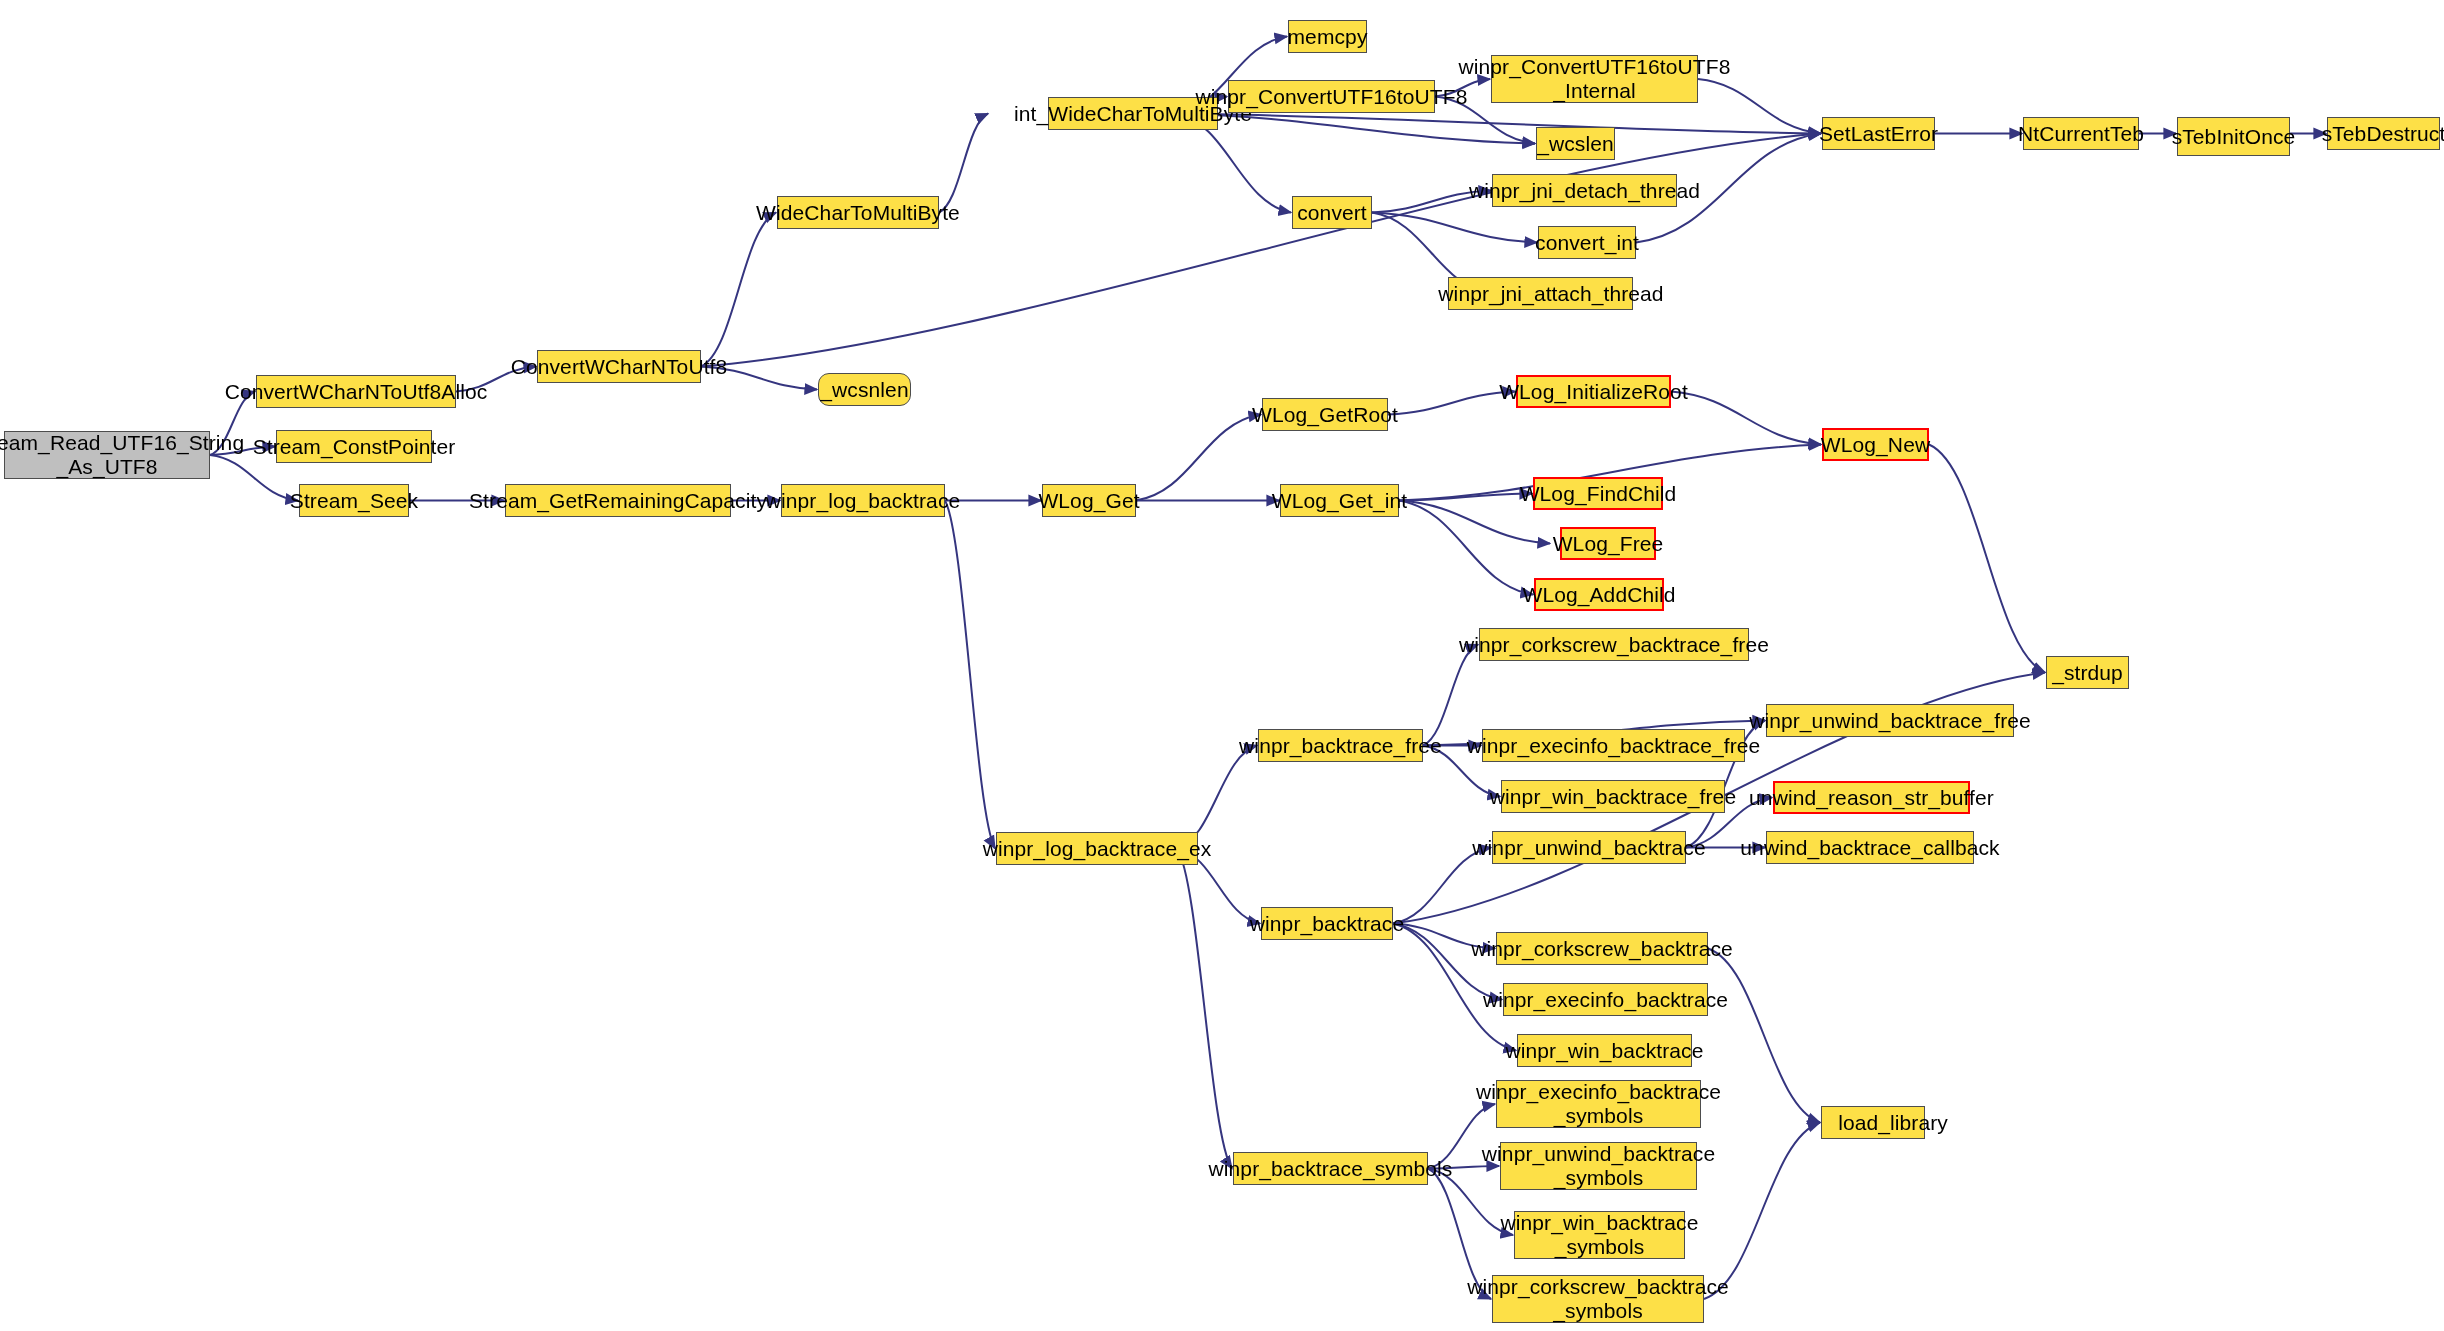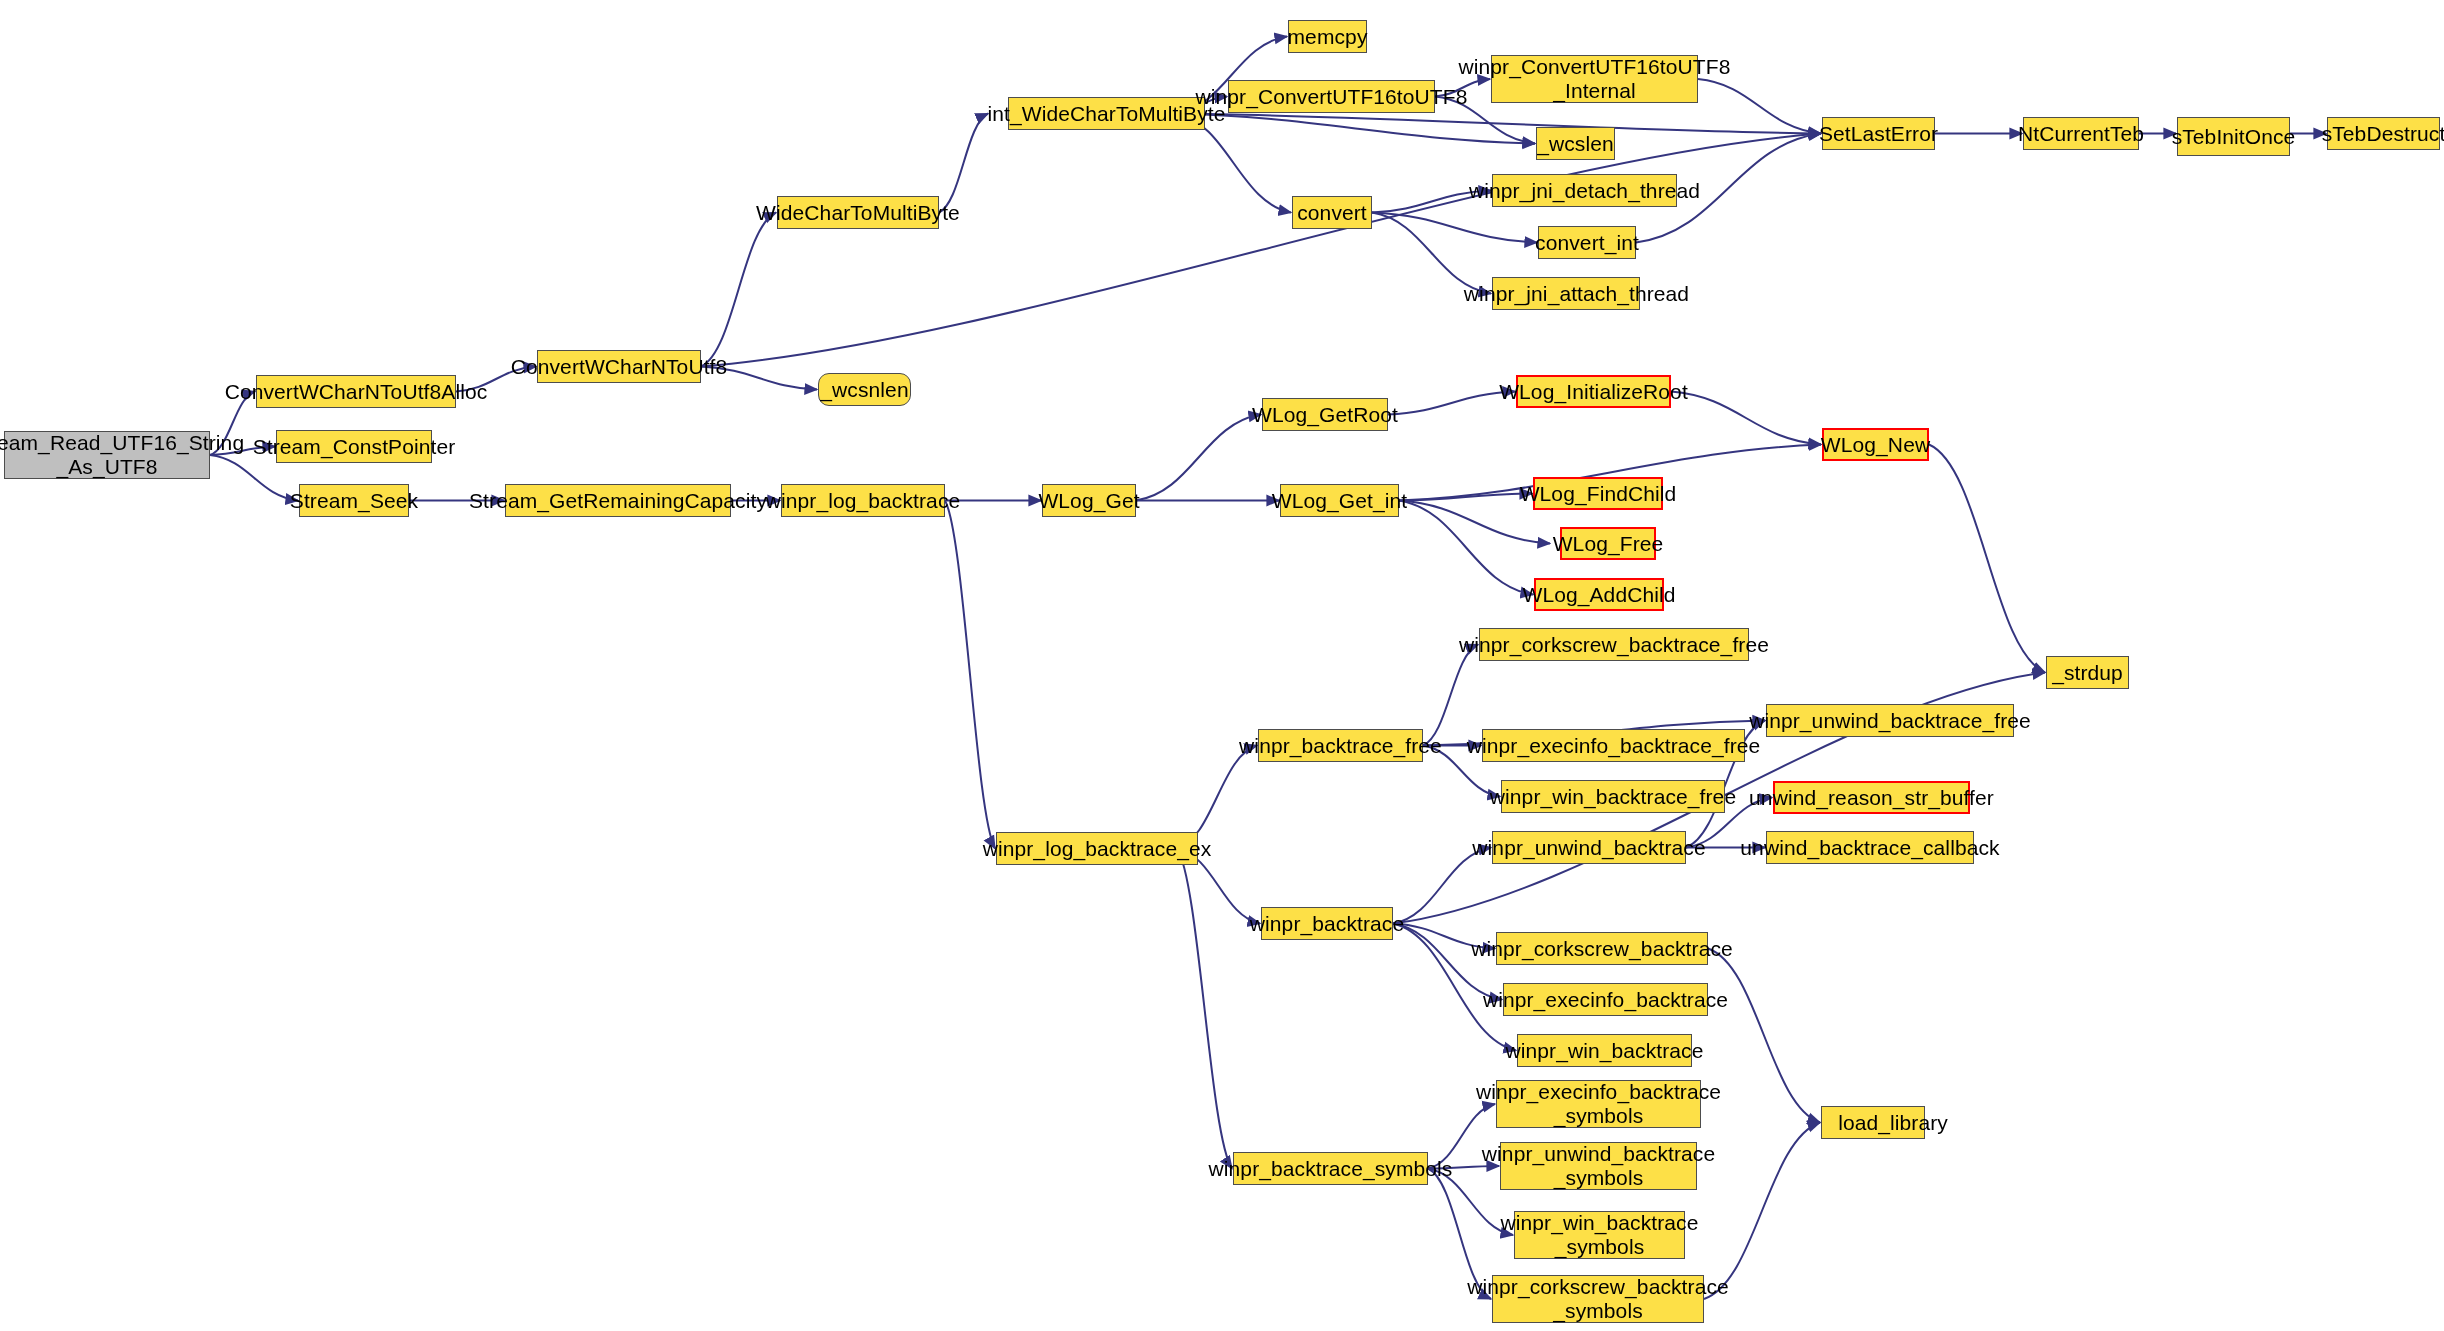--- a/index.html
+++ b/index.html
@@ -121,30 +121,30 @@
 <div class="node filled" style="left: 4px; top: 431px; width: 206px; height: 48px;"><span class="label">Stream_Read_UTF16_String
 _As_UTF8</span></div>
     <div class="node" style="left: 256px; top: 375px; width: 200px; height: 33px;"><span class="label">ConvertWCharNToUtf8Alloc</span></div>
     <div class="node" style="left: 276px; top: 430px; width: 156px; height: 33px;"><span class="label">Stream_ConstPointer</span></div>
     <div class="node" style="left: 299px; top: 484px; width: 110px; height: 33px;"><span class="label">Stream_Seek</span></div>
     <div class="node" style="left: 537px; top: 350px; width: 164px; height: 33px;"><span class="label">ConvertWCharNToUtf8</span></div>
     <div class="node" style="left: 505px; top: 484px; width: 226px; height: 33px;"><span class="label">Stream_GetRemainingCapacity</span></div>
     <div class="node" style="left: 777px; top: 196px; width: 162px; height: 33px;"><span class="label">WideCharToMultiByte</span></div>
     <div class="node" style="left: 818px; top: 373px; width: 93px; height: 33px; border-radius: 11px;"><span class="label">_wcsnlen</span></div>
     <div class="node" style="left: 781px; top: 484px; width: 164px; height: 33px;"><span class="label">winpr_log_backtrace</span></div>
-    <div class="node" style="left: 1008px; top: 97px; width: 197px; height: 33px;"><span class="label">int_WideCharToMultiByte</span></div>
+    <div class="node" style="left: 1048px; top: 97px; width: 170px; height: 33px;"><span class="label">int_WideCharToMultiByte</span></div>
     <div class="node" style="left: 1288px; top: 20px; width: 79px; height: 33px;"><span class="label">memcpy</span></div>
     <div class="node" style="left: 1228px; top: 80px; width: 207px; height: 33px;"><span class="label">winpr_ConvertUTF16toUTF8</span></div>
     <div class="node" style="left: 1491px; top: 55px; width: 207px; height: 48px;"><span class="label">winpr_ConvertUTF16toUTF8
 _Internal</span></div>
     <div class="node" style="left: 1536px; top: 127px; width: 79px; height: 33px;"><span class="label">_wcslen</span></div>
     <div class="node" style="left: 1292px; top: 196px; width: 80px; height: 33px;"><span class="label">convert</span></div>
     <div class="node" style="left: 1492px; top: 174px; width: 185px; height: 33px;"><span class="label">winpr_jni_detach_thread</span></div>
     <div class="node" style="left: 1538px; top: 226px; width: 98px; height: 33px;"><span class="label">convert_int</span></div>
-    <div class="node" style="left: 1492px; top: 277px; width: 148px; height: 33px; padding-left: 21px;"><span class="label">winpr_jni_attach_thread</span></div>
+    <div class="node" style="left: 1448px; top: 277px; width: 185px; height: 33px; padding-left: 21px;"><span class="label">winpr_jni_attach_thread</span></div>
     <div class="node" style="left: 1822px; top: 117px; width: 113px; height: 33px;"><span class="label">SetLastError</span></div>
     <div class="node" style="left: 2023px; top: 117px; width: 116px; height: 33px;"><span class="label">NtCurrentTeb</span></div>
     <div class="node" style="left: 2177px; top: 117px; width: 113px; height: 39px;"><span class="label">sTebInitOnce</span></div>
     <div class="node" style="left: 2327px; top: 117px; width: 113px; height: 33px;"><span class="label">sTebDestruct</span></div>
     <div class="node" style="left: 1262px; top: 398px; width: 126px; height: 33px;"><span class="label">WLog_GetRoot</span></div>
     <div class="node red" style="left: 1516px; top: 375px; width: 155px; height: 33px;"><span class="label">WLog_InitializeRoot</span></div>
     <div class="node red" style="left: 1822px; top: 428px; width: 107px; height: 33px;"><span class="label">WLog_New</span></div>
     <div class="node" style="left: 1042px; top: 484px; width: 94px; height: 33px;"><span class="label">WLog_Get</span></div>
     <div class="node" style="left: 1280px; top: 484px; width: 119px; height: 33px;"><span class="label">WLog_Get_int</span></div>
     <div class="node red" style="left: 1533px; top: 477px; width: 130px; height: 33px;"><span class="label">WLog_FindChild</span></div>

